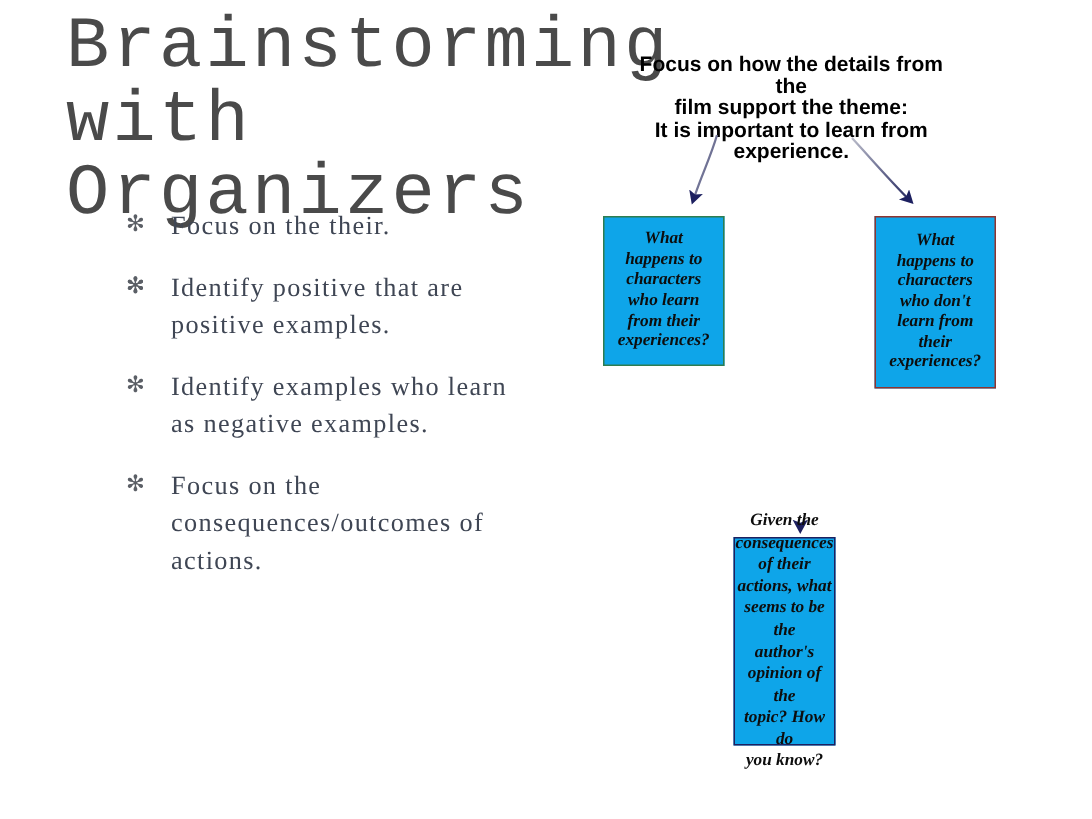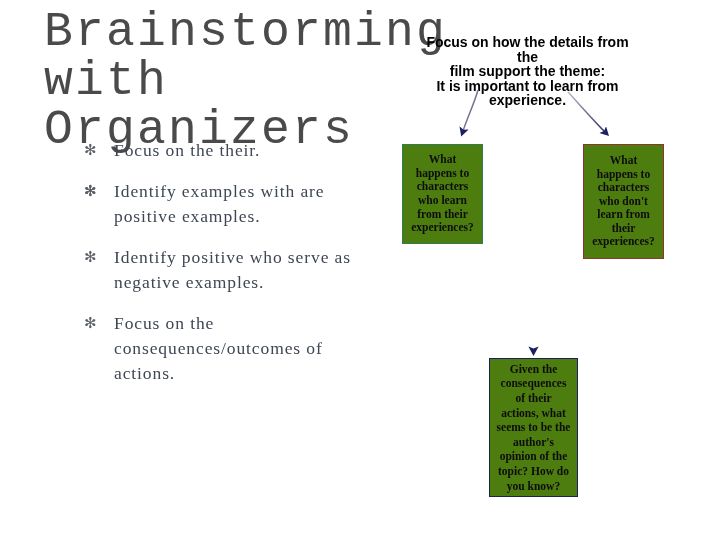--- a/index.html
+++ b/index.html
@@ -84,29 +84,30 @@
     font-family: "Liberation Sans", sans-serif;
     font-size: 14px;
     font-weight: bold;
     line-height: 14.5px;
     color: #000000;
     white-space: pre-line;
   }
 
   .qbox {
     position: absolute;
-    background: #4d7c0f;
+    background: #0ea5e9;
     box-sizing: border-box;
     text-align: center;
     font-family: "Liberation Serif", serif;
     font-weight: bold;
     color: #0d0d0d;
     display: flex;
     align-items: center;
     justify-content: flex-start;
+    font-style: italic;
   }
   .qbox .qtext {
     display: block;
     width: 100%;
     white-space: pre-line;
   }
   .qbox::after {
     content: "";
     position: absolute;
     left: 4px;
@@ -131,21 +132,21 @@
     top: 144px;
     width: 81px;
     height: 115px;
     border: 1.5px solid #8f3430;
     font-size: 11.5px;
     line-height: 13.6px;
   }
   #box-author {
     left: 99px;
     top: 358px;
-    width: 89px;
+    width: 68px;
     height: 139px;
     border: 1.5px solid #1d2060;
     font-size: 11.5px;
     line-height: 14.6px;
   }
 
   #arrows {
     position: absolute;
     left: 0; top: 0;
     width: 338px;
@@ -164,25 +165,25 @@
   <div id="bullets">
     <div class="bullet-row">
       <span class="bullet-mark">✻</span>
       <span class="bullet-text">Focus on the their.</span>
     </div>
     <div class="bullet-row">
       <span class="bullet-mark">✻</span>
     </div>
     <div class="bullet-row">
       <span class="bullet-mark">✻</span>
-      <span class="bullet-text">Identify examples with are positive examples.</span>
-    </div>
-    <div class="bullet-row">
-      <span class="bullet-mark">✻</span>
-      <span class="bullet-text">Identify positive who serve as negative examples.</span>
+      <span class="bullet-text">Identify positive that are positive examples.</span>
+    </div>
+    <div class="bullet-row">
+      <span class="bullet-mark">✻</span>
+      <span class="bullet-text">Identify examples who learn as negative examples.</span>
     </div>
     <div class="bullet-row">
       <span class="bullet-mark">✻</span>
       <span class="bullet-text">Focus on the consequences/outcomes of actions.</span>
     </div>
   </div>
 
   <div id="diagram">
 
     <div id="caption">Focus on how the details from the

